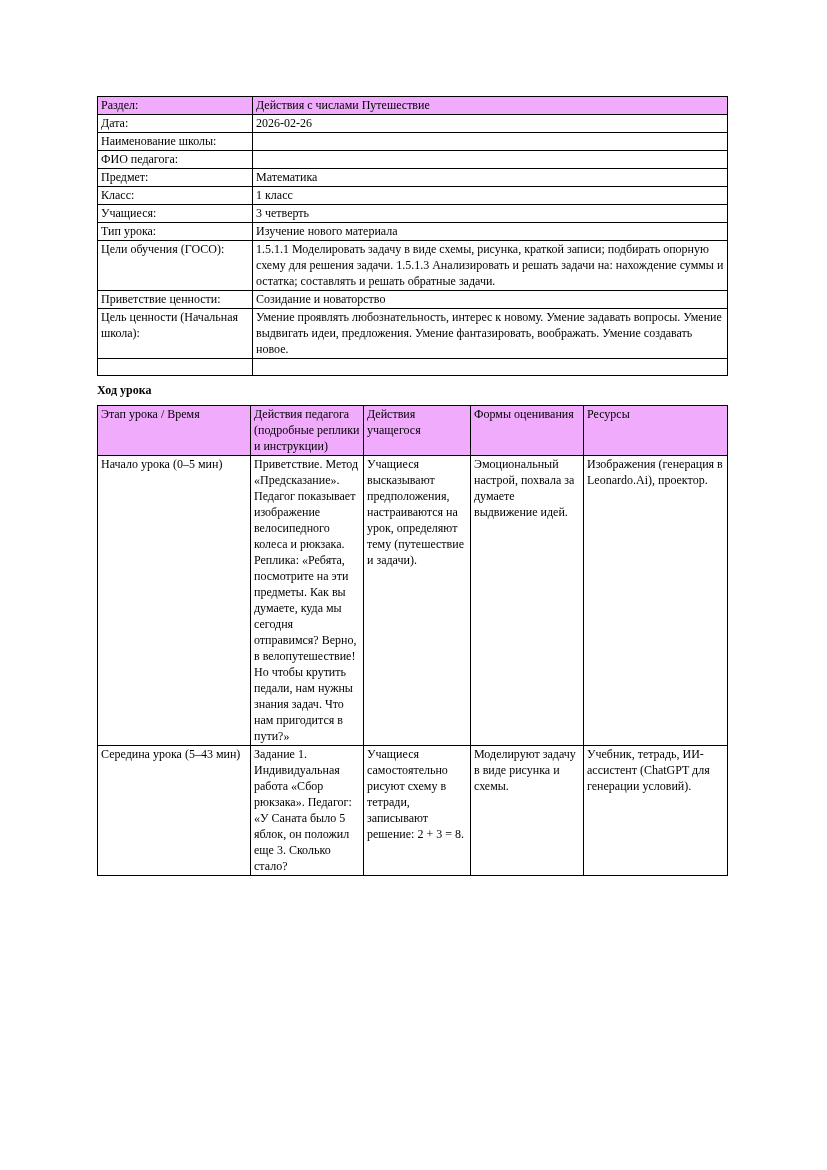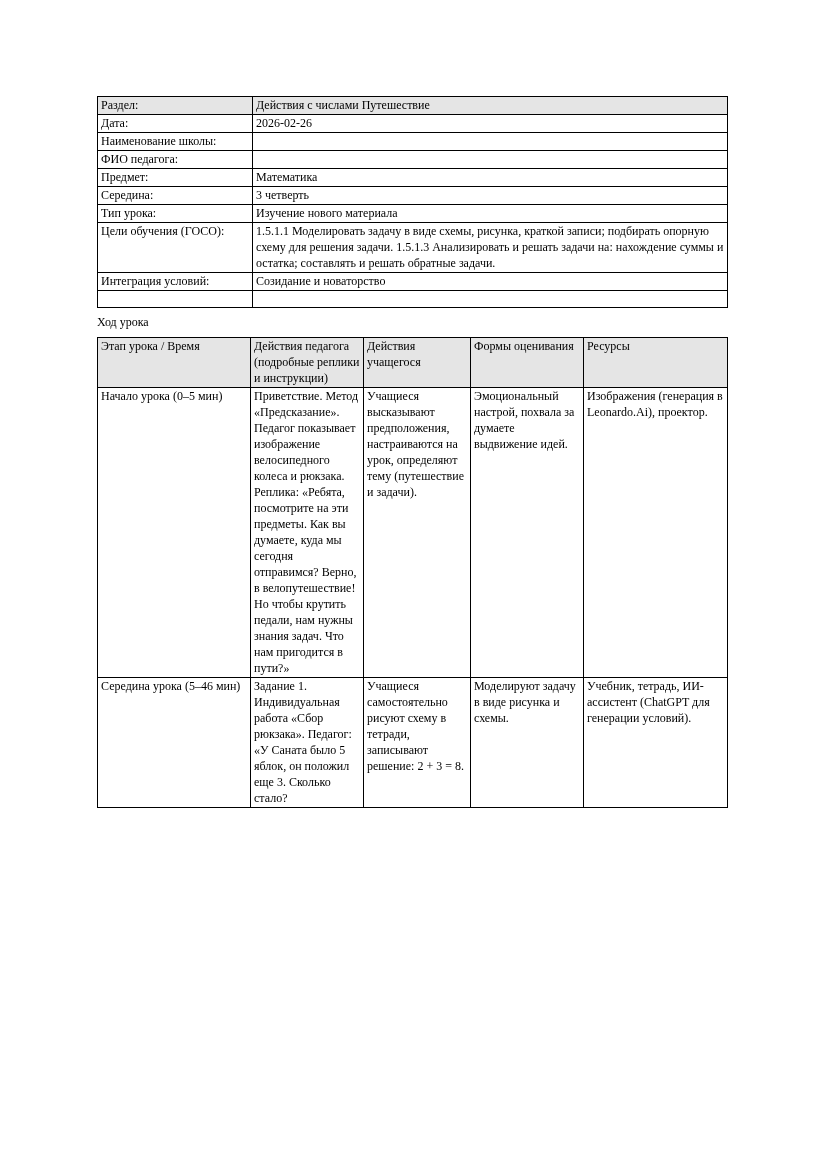--- a/index.html
+++ b/index.html
@@ -36,30 +36,31 @@
     border: 1px solid #000000;
     padding: 0px 3px 1px 3px;
     font-size: 12px;
     line-height: 16px;
     vertical-align: top;
     font-weight: normal;
     text-align: left;
     word-wrap: break-word;
   }
   .shaded {
-    background: #e5e5e5;
+    background: #f0abfc;
     margin-left: 48px;
   }
   .info-table col.c-label { width: 155px; }
   .info-table col.c-value { width: 475px; }
   .info-table td { height: 15px; }
   .section-heading {
     font-size: 12px;
     line-height: 15px;
     margin: 7px 0 7px 0;
+    font-weight: bold;
   }
   .lesson-table col.c1 { width: 153px; }
   .lesson-table col.c2 { width: 113px; }
   .lesson-table col.c3 { width: 107px; }
   .lesson-table col.c4 { width: 113px; }
   .lesson-table col.c5 { width: 144px; }
 </style>
 </head>
 <body>
 
@@ -86,34 +87,42 @@
       </tr>
       <tr>
         <td>ФИО педагога:</td>
         <td></td>
       </tr>
       <tr>
         <td>Предмет:</td>
         <td>Математика</td>
       </tr>
       <tr>
-        <td>Середина:</td>
+        <td>Класс:</td>
+        <td>1 класс</td>
+      </tr>
+      <tr>
+        <td>Учащиеся:</td>
         <td>3 четверть</td>
       </tr>
       <tr>
         <td>Тип урока:</td>
         <td>Изучение нового материала</td>
       </tr>
       <tr>
         <td>Цели обучения (ГОСО):</td>
         <td>1.5.1.1 Моделировать задачу в виде схемы, рисунка, краткой записи; подбирать опорную схему для решения задачи. 1.5.1.3 Анализировать и решать задачи на: нахождение суммы и остатка; составлять и решать обратные задачи.</td>
       </tr>
       <tr>
-        <td>Интеграция условий:</td>
+        <td>Приветствие ценности:</td>
         <td>Созидание и новаторство</td>
+      </tr>
+      <tr>
+        <td>Цель ценности (Начальная школа):</td>
+        <td>Умение проявлять любознательность, интерес к новому. Умение задавать вопросы. Умение выдвигать идеи, предложения. Умение фантазировать, воображать. Умение создавать новое.</td>
       </tr>
       <tr>
         <td></td>
         <td></td>
       </tr>
     </tbody>
   </table>
 
   <p class="section-heading">Ход урока</p>
 
@@ -134,21 +143,21 @@
         <th class="shaded">Ресурсы</th>
       </tr>
       <tr>
         <td>Начало урока (0–5 мин)</td>
         <td>Приветствие. Метод «Предсказание». Педагог показывает изображение велосипедного колеса и рюкзака. Реплика: «Ребята, посмотрите на эти предметы. Как вы думаете, куда мы сегодня отправимся? Верно, в велопутешествие! Но чтобы крутить педали, нам нужны знания задач. Что нам пригодится в пути?»</td>
         <td>Учащиеся высказывают предположения, настраиваются на урок, определяют тему (путешествие и задачи).</td>
         <td>Эмоциональный настрой, похвала за думаете выдвижение идей.</td>
         <td>Изображения (генерация в Leonardo.Ai), проектор.</td>
       </tr>
       <tr>
-        <td>Середина урока (5–46 мин)</td>
+        <td>Середина урока (5–43 мин)</td>
         <td>Задание 1. Индивидуальная работа «Сбор рюкзака». Педагог: «У Саната было 5 яблок, он положил еще 3. Сколько стало?</td>
         <td>Учащиеся самостоятельно рисуют схему в тетради, записывают решение: 2 + 3 = 8.</td>
         <td>Моделируют задачу в виде рисунка и схемы.</td>
         <td>Учебник, тетрадь, ИИ-ассистент (ChatGPT для генерации условий).</td>
       </tr>
     </tbody>
   </table>
 
 </div>
 

